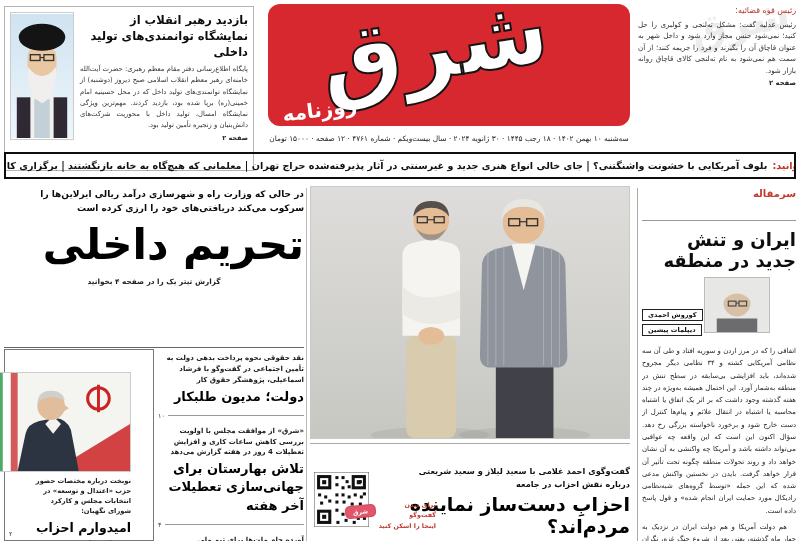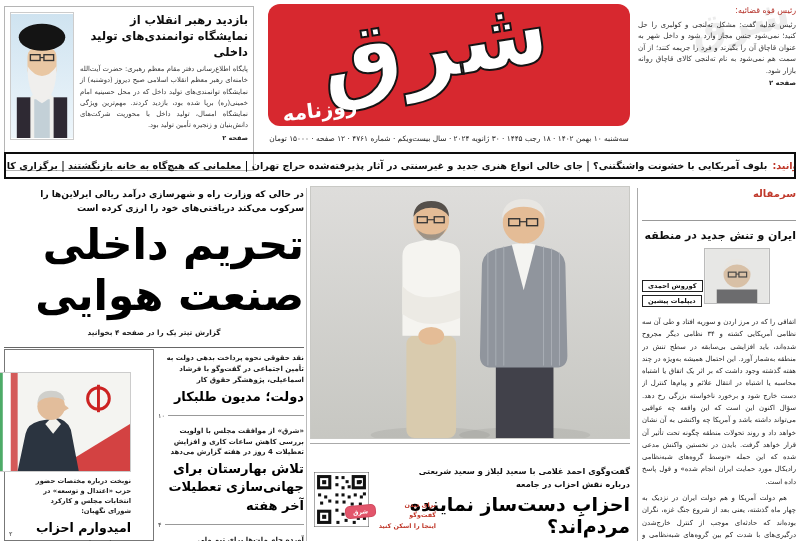--- a/index.html
+++ b/index.html
@@ -35,21 +35,21 @@
   .briefs-lead{color:#c0392b;font-weight:bold;}
   .briefs-items{color:#111;font-weight:bold;}
 
   
   .divider-v1{position:absolute;top:188px;bottom:0;right:162px;width:1px;background:#aaa;}
   .divider-v2{position:absolute;top:188px;bottom:0;left:306px;width:1px;background:#bbb;}
   .rule-h-lead{position:absolute;top:347px;left:4px;width:300px;height:1px;background:#666;}
 
   .editorial{position:absolute;top:188px;right:4px;width:154px;bottom:0;overflow:hidden;text-align:right;}
   .ed-label{color:#c0392b;font-size:10px;font-weight:bold;border-bottom:1px solid #999;padding-bottom:21px;}
-  .ed-headline{font-size:11px;font-weight:900;margin:8px 0 6px;color:#0d0d0d;}
+  .ed-headline{font-size:18px;font-weight:900;margin:8px 0 6px;color:#0d0d0d;}
   .ed-photo-wrap{position:relative;height:64px;margin-bottom:4px;}
   .ed-photo{position:absolute;right:26px;top:0;width:66px;height:56px;border:1px solid #bbb;}
   .ed-badge{position:absolute;left:0;background:#fff;border:1px solid #222;font-size:6.6px;font-weight:bold;padding:1px 5px;color:#111;white-space:nowrap;}
   .ed-badge.b1{top:32px;}
   .ed-badge.b2{top:47px;}
   .ed-body{font-size:6.9px;line-height:1.78;text-align:justify;color:#222;}
   .ed-body + .ed-body{margin-top:4px;text-indent:9px;}
 
   .lead-block{position:absolute;top:188px;left:4px;width:300px;height:156px;text-align:right;}
   .lead-kicker{font-size:9px;font-weight:bold;line-height:1.5;color:#0d0d0d;}
@@ -152,21 +152,20 @@
     <div class="ed-body">هم دولت آمریکا و هم دولت ایران در نزدیک به چهار ماه گذشته، یعنی بعد از شروع جنگ غزه، نگران بوده‌اند که حادثه‌ای موجب از کنترل خارج‌شدن درگیری‌های با شدت کم بین گروه‌های شبه‌نظامی و نیروهای آمریکایی پراکنده در منطقه شود. گفته می‌شود که ۱۵۸ حمله‌ای که بعد از هفتم اکتبر از سوی شبه‌نظامیان علیه مراکز تجمع نیروهای آمریکا در منطقه صورت گرفته بود، فقط ۷۰ زخمی غیرجدی داشته و سرباز آمریکایی‌ای در جریان این حملات کشته نشده است. می‌توان فرض کرد که شبه‌نظامیان تا پیش از این به نحوی عمل کرده بودند که منجر به تلفات نیروهای آمریکایی نشود. متقابلا به نظر می‌رسد که آمریکا نیز عمده واکنش‌های خود را متوجه</div>
   </div>
 
   <div class="divider-v1"></div>
   <div class="divider-v2"></div>
 
   <div class="lead-block">
     <div class="lead-kicker">در حالی که وزارت راه و شهرسازی درآمد ریالی ایرلاین‌ها را سرکوب می‌کند دریافتی‌های خود را ارزی کرده است</div>
     <div class="lead-headline">
       <div>تحریم داخلی</div>
-      <div>صنعت هوایی</div>
     </div>
     <div class="lead-note">گزارش تیتر یک را در صفحه ۴ بخوانید</div>
   </div>
   <div class="rule-h-lead"></div>
 
   <svg class="lead-photo" viewBox="0 0 320 253" xmlns="http://www.w3.org/2000/svg" preserveAspectRatio="none">
     <defs>
         <linearGradient id="studio" x1="0" y1="0" x2="0" y2="1">
       <stop offset="0" stop-color="#dedddb"></stop>
           <stop offset="1" stop-color="#c7c7c2"></stop>

